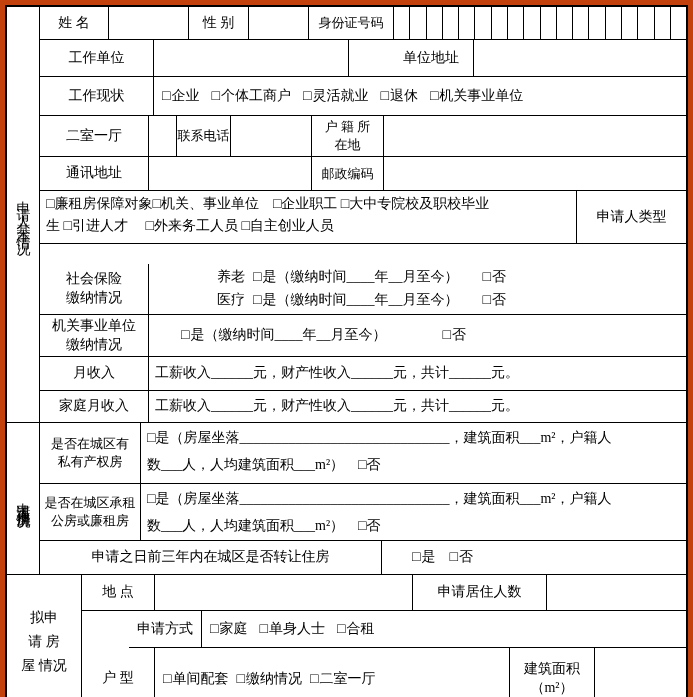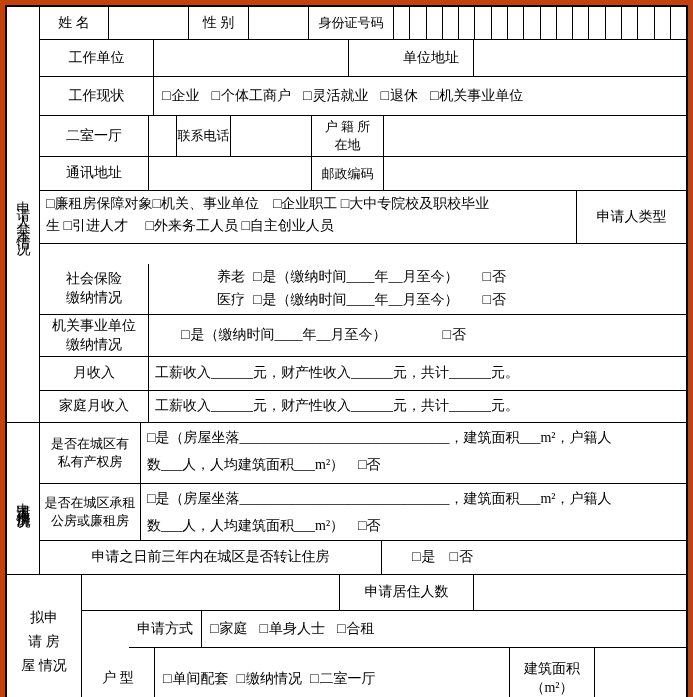--- a/index.html
+++ b/index.html
@@ -240,20 +240,21 @@
       <div class="seclab wide">
         <div style="text-align:center;font-size:14px;line-height:24px;">
           <div>拟申</div>
           <div>请 房</div>
           <div>屋 情况</div>
         </div>
       </div>
       <div class="rows">
 
         <div class="row" style="height:35px;">
+          <div class="c lab" style="width:73px;">地 点</div>
           <div class="c" style="width:258px;"></div>
           <div class="c lab" style="width:134px;">申请居住人数</div>
           <div class="c fill"></div>
         </div>
 
         <div class="row" style="height:36px;margin-left:47px;">
           <div class="c lab" style="width:73px;">申请方式</div>
           <div class="c fill opts">
             <span class="opt">
                 <span class="cb">□</span>

